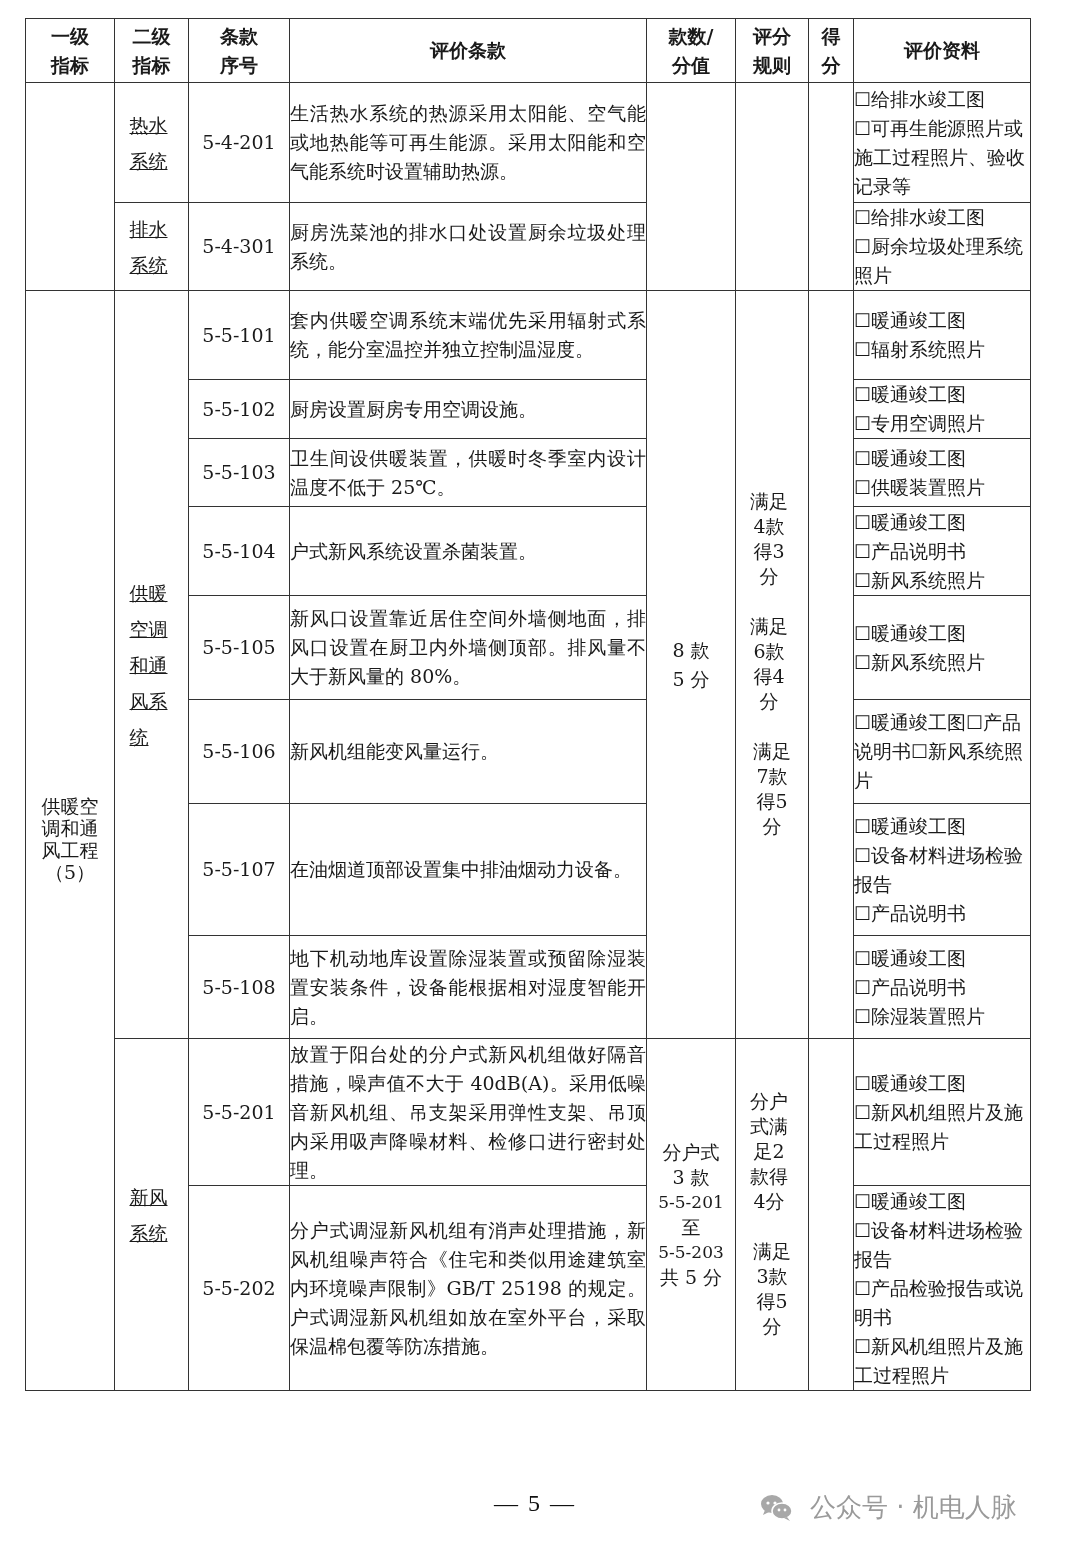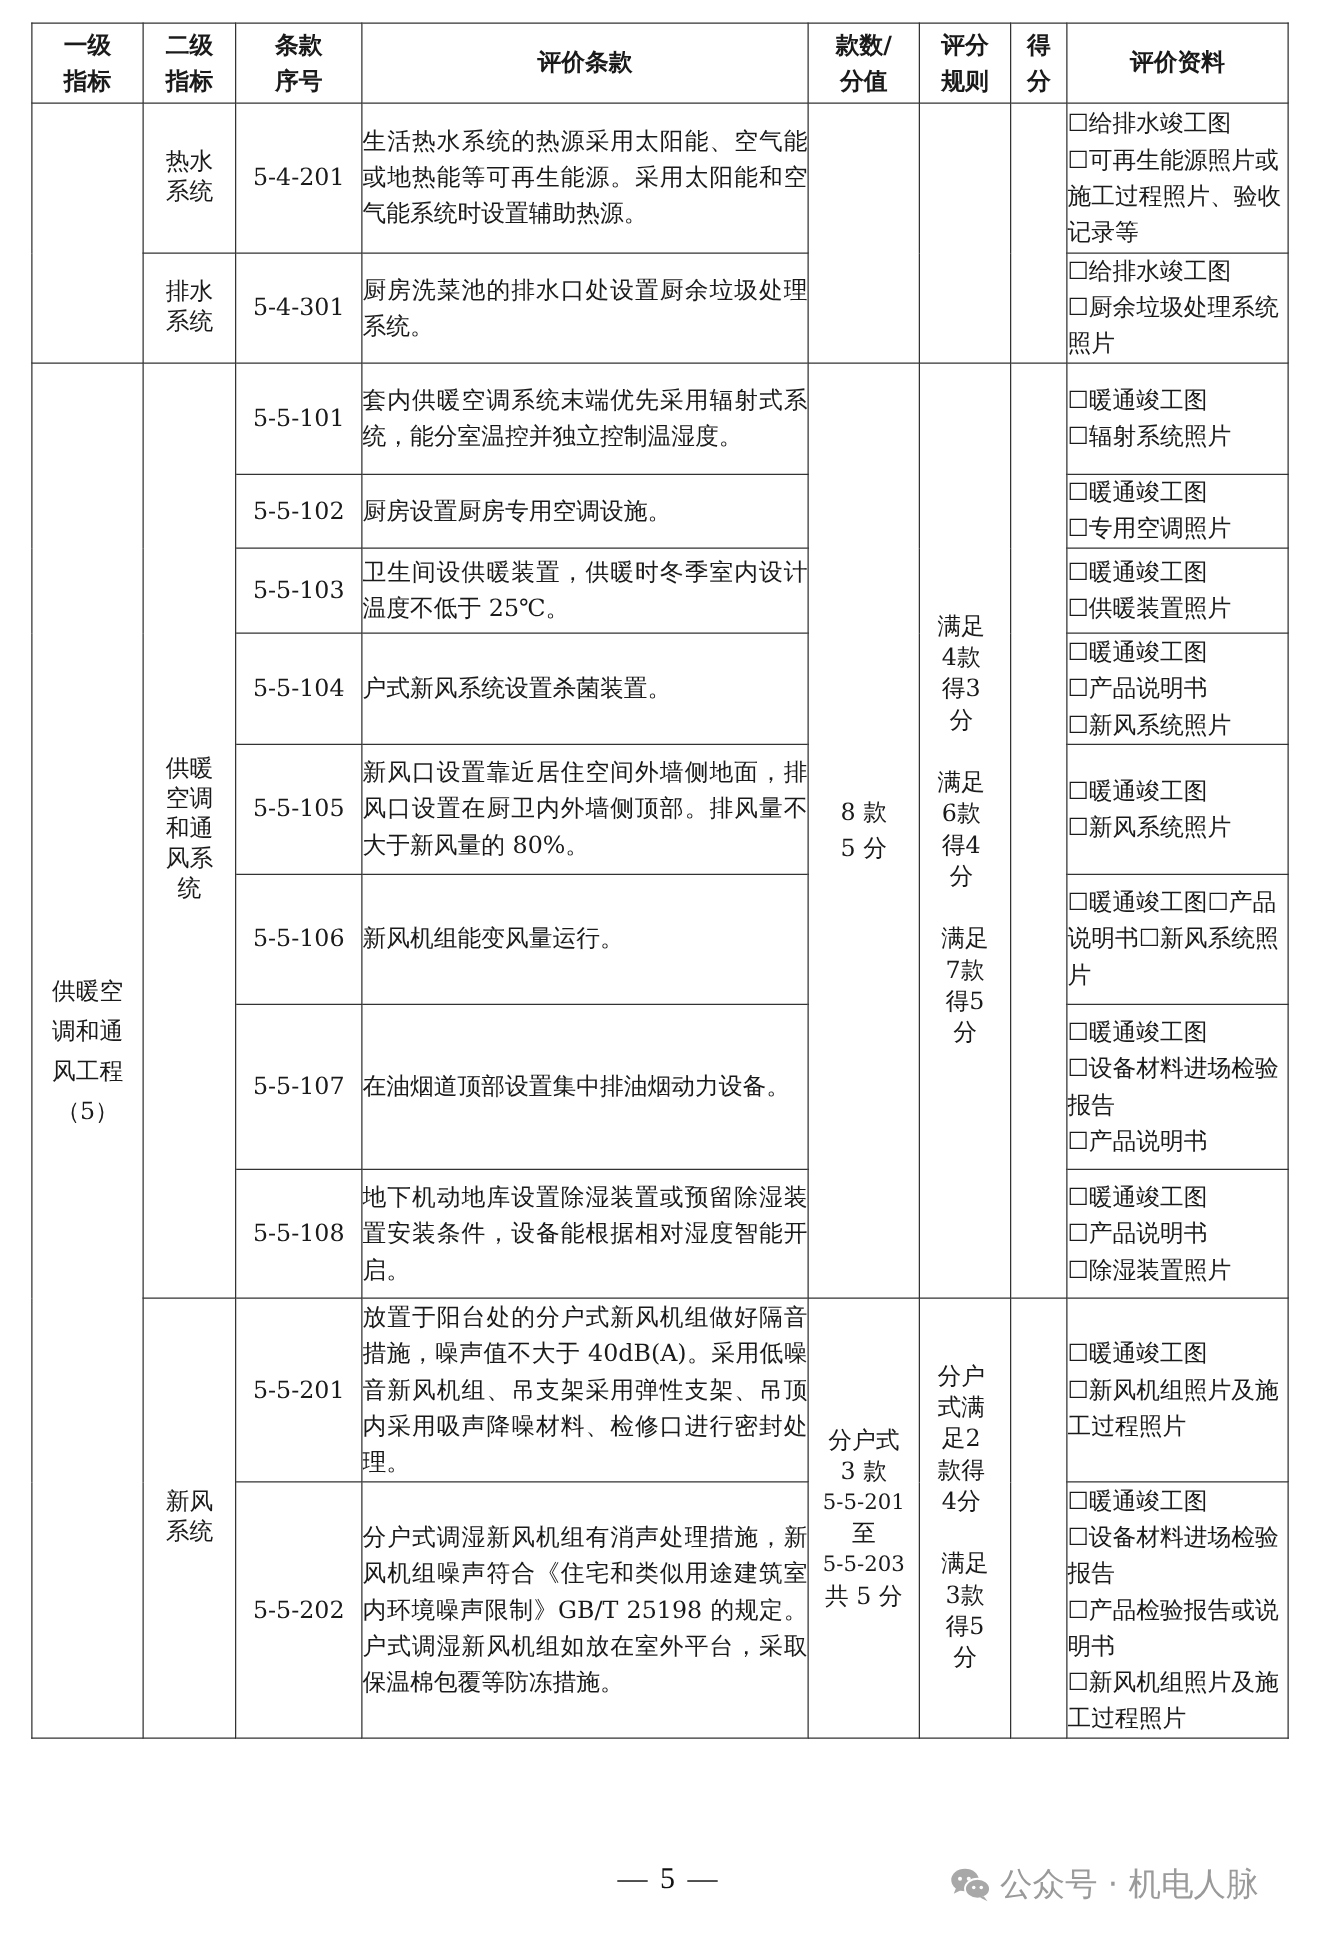--- a/index.html
+++ b/index.html
@@ -4,29 +4,29 @@
 <style>
   html, body { margin:0; padding:0; background:#ffffff; }
   body { width:1067px; height:1548px; position:relative; overflow:hidden;
          font-family:"DejaVu Serif","Liberation Serif", serif; color:#1a1a1a; }
   table.grid { position:absolute; left:25px; top:18px; border-collapse:collapse; table-layout:fixed; }
   table.grid td, table.grid th { border:1.5px solid #333; padding:0; vertical-align:middle; font-size:19px; line-height:29px; }
   th { font-family:"DejaVu Sans","Liberation Sans", sans-serif; font-weight:bold; font-size:19px; line-height:30px; text-align:center; }
   td.c { text-align:center; }
   td.txt { padding:0 8px 0 10px; text-align:justify; }
   td.mat { padding:0 6px 0 10px;margin-top:18px; }
-  .vtext { display:inline-block; width:44px; text-align:center; word-break:break-all; line-height:24px; }
+  .vtext { display:inline-block; width:44px; text-align:left; word-break:break-all; line-height:36px;text-decoration:underline; }
   .rule { display:inline-block; width:44px; text-align:center; line-height:25px; }
   .rule p { margin:0 6px 25px 0; }
   .rule p:last-child { margin:0; }
   .mat-line { display:block; }
   .code { font-family:"DejaVu Serif","Liberation Serif", serif; font-size:18px; }
   .footer { position:absolute; top:1490px; left:0; width:1067px; height:40px; }
   .page-num { position:absolute; left:494px; top:0; font-family:"Liberation Serif","DejaVu Serif", serif; font-size:24px; color:#111; letter-spacing:2px; }
-  .watermark { position:absolute; left:760px; top:0; font-family:"DejaVu Sans","Liberation Sans", sans-serif; font-size:26px; color:#9a9a9a; display:flex; align-items:center; gap:6px; }
+  .watermark { position:absolute; left:760px; top:0; font-family:"DejaVu Sans","Liberation Sans", sans-serif; font-size:26px; color:#9a9a9a; display:flex; align-items:center; gap:16px; }
 </style>
 </head>
 <body>
 
 <table class="grid">
   <colgroup>
     <col style="width:89px">
       <col style="width:74px">
       <col style="width:101px">
       <col style="width:357px">
@@ -64,21 +64,21 @@
     <td class="c"><span class="vtext">排水系统</span></td>
     <td class="c code">5-4-301</td>
     <td class="txt">厨房洗菜池的排水口处设置厨余垃圾处理系统。</td>
     <td class="mat">
       <span class="mat-line">☐给排水竣工图</span>
       <span class="mat-line">☐厨余垃圾处理系统照片</span>
     </td>
   </tr>
 
   <tr style="height:89px">
-    <td rowspan="10" class="c"><span style="display:inline-block;width:70px;line-height:32px;word-break:break-all;">供暖空调和通风工程（5）</span></td>
+    <td rowspan="10" class="c"><span style="display:inline-block;width:70px;line-height:22px;word-break:break-all;">供暖空调和通风工程（5）</span></td>
     <td rowspan="8" class="c"><span class="vtext">供暖空调和通风系统</span></td>
     <td class="c code">5-5-101</td>
     <td class="txt">套内供暖空调系统末端优先采用辐射式系统，能分室温控并独立控制温湿度。</td>
     <td rowspan="8" class="c">
       <span style="display:block">8 款</span>
       <span style="display:block">5 分</span>
     </td>
     <td rowspan="8" class="c">
       <div class="rule">
         <p>满足4款得3分</p>

